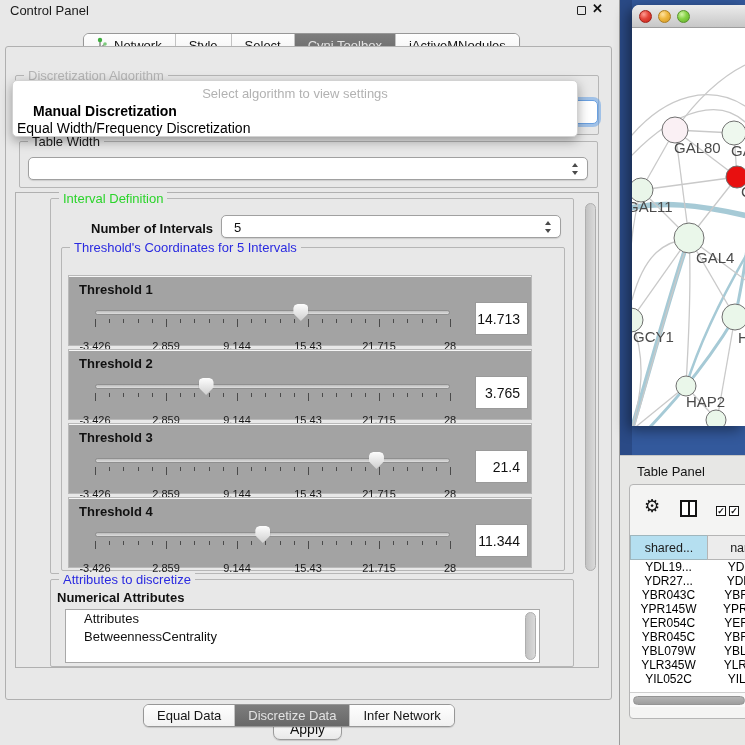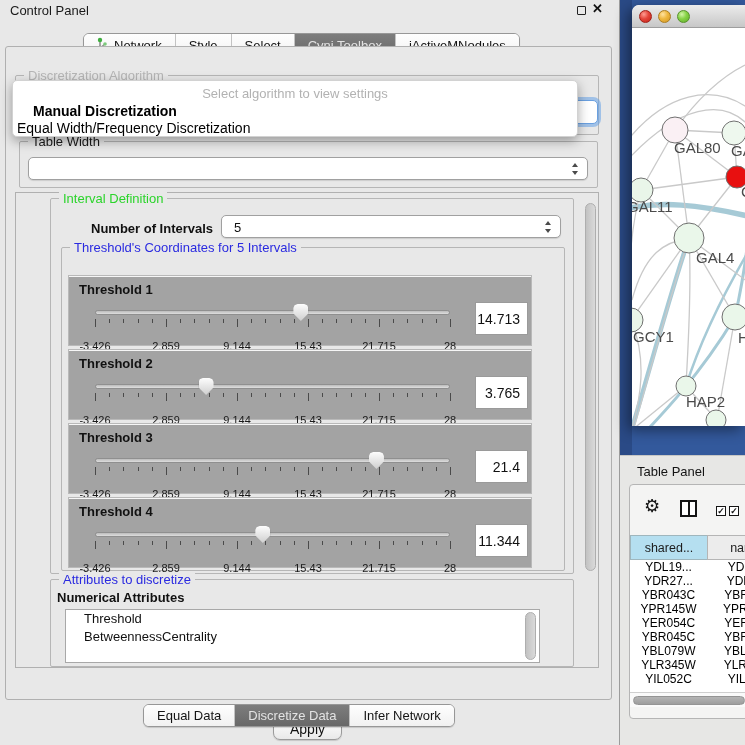--- a/index.html
+++ b/index.html
@@ -338,21 +338,21 @@
                 <div class="value-field">11.344</div>
               </div>
             </div>
         </div>
       </div>
 
       <div class="group" style="left:34px; top:386px; width:524px; height:88px;">
         <span class="legend blue">Attributes to discretize</span>
         <label class="inline" style="left:6px; top:10px;text-align:right;">Numerical Attributes</label>
         <div id="attr-list">
-          <div class="attr-item">Threshold</div>
+          <div class="attr-item">Attributes</div>
             <div class="attr-item">BetweennessCentrality</div>
             <div class="abs vscroll-thumb" id="attr-scroll"></div>
         </div>
       </div>
     </div>
 
     <div id="apply-btn" class="abs">Apply</div>
   </div>
 
   <div id="bottom-tabbar" class="abs tabbar">

